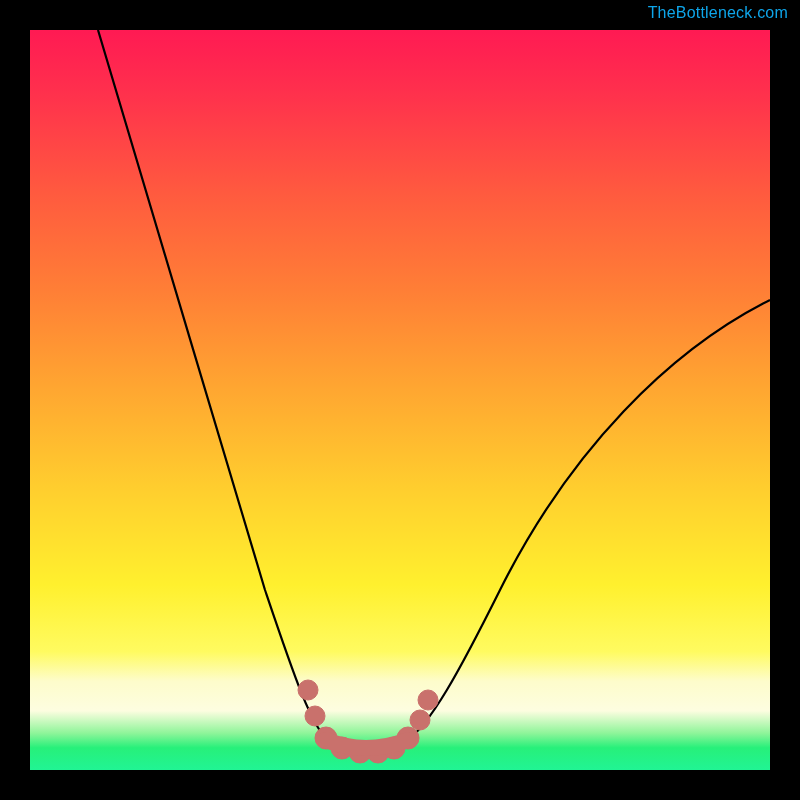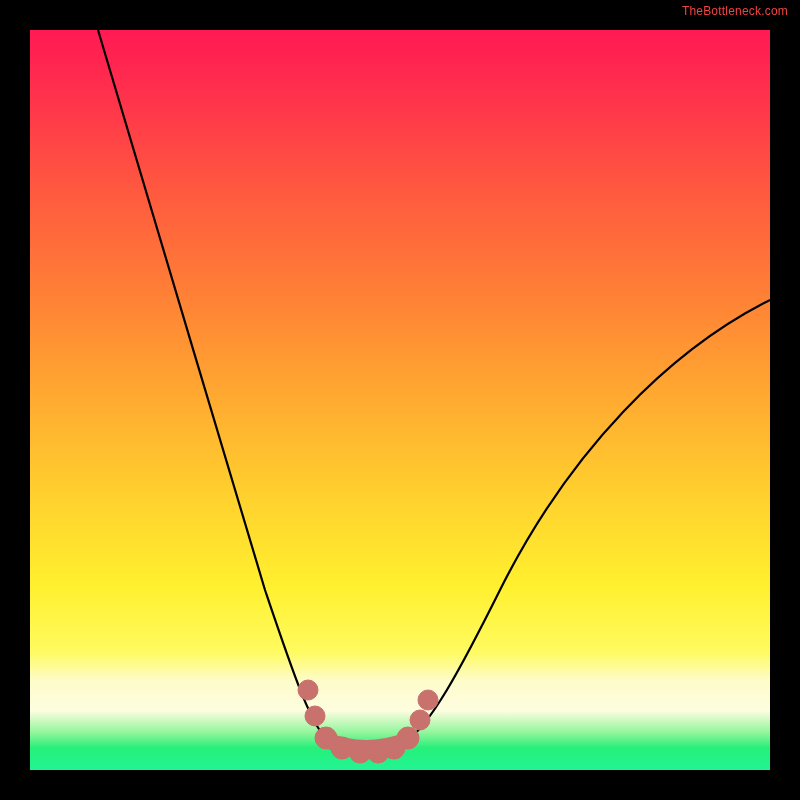--- a/index.html
+++ b/index.html
@@ -14,22 +14,22 @@
   .stage {
     position: relative;
     width: 800px;
     height: 800px;
     background: #000;
   }
   .watermark {
     position: absolute;
     top: 4px;
     right: 12px;
-    color: #ef4444;
-    font-size: 12px;
+    color: #0ea5e9;
+    font-size: 16px;
     font-weight: 400;
     letter-spacing: 0.2px;
     z-index: 10;
   }
   .plot {
     position: absolute;
     left: 30px;
     top: 30px;
     width: 740px;
     height: 740px;

